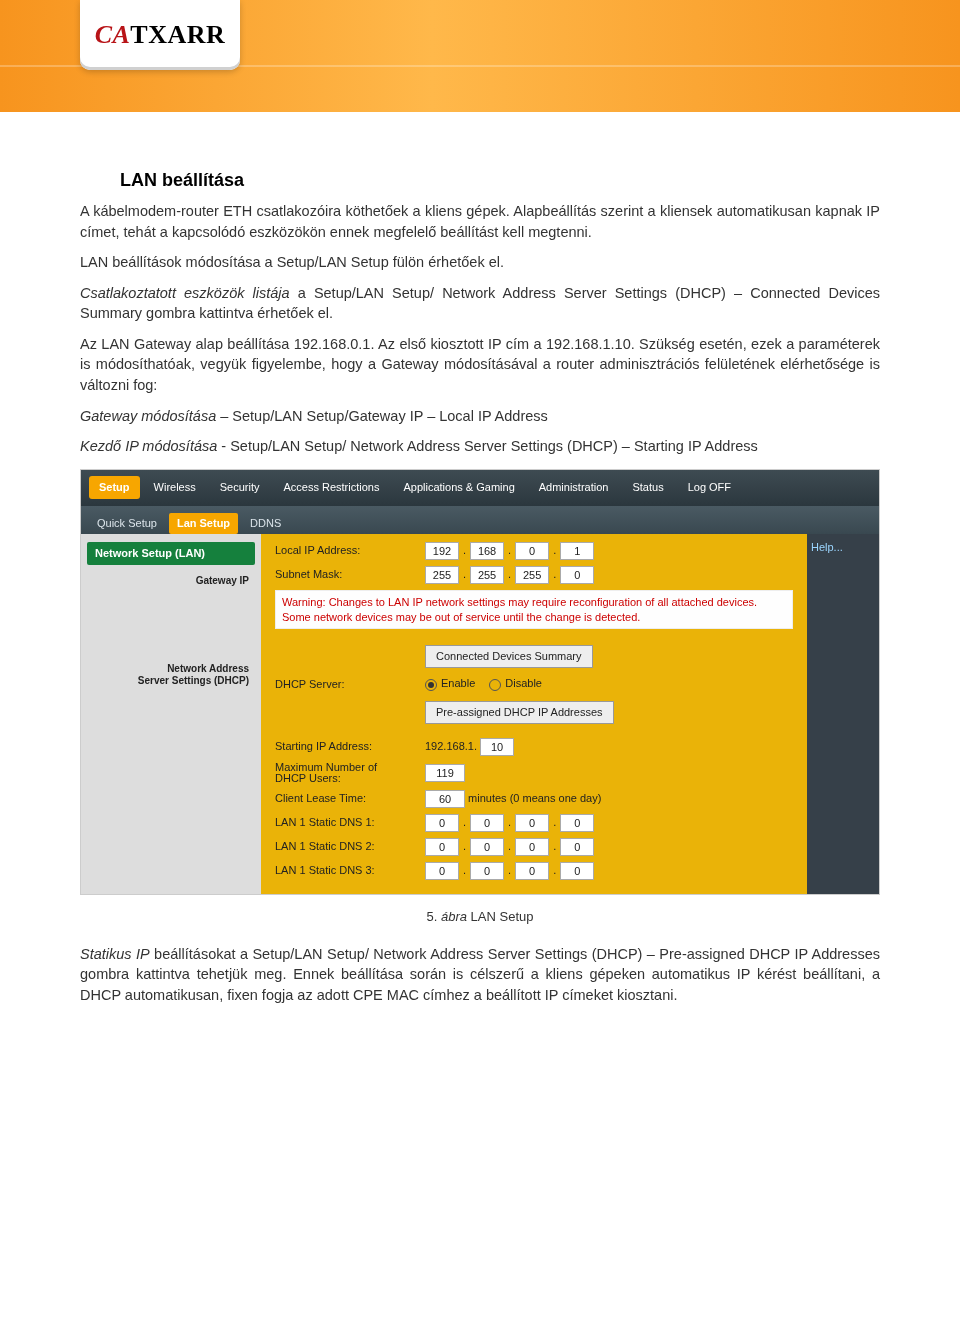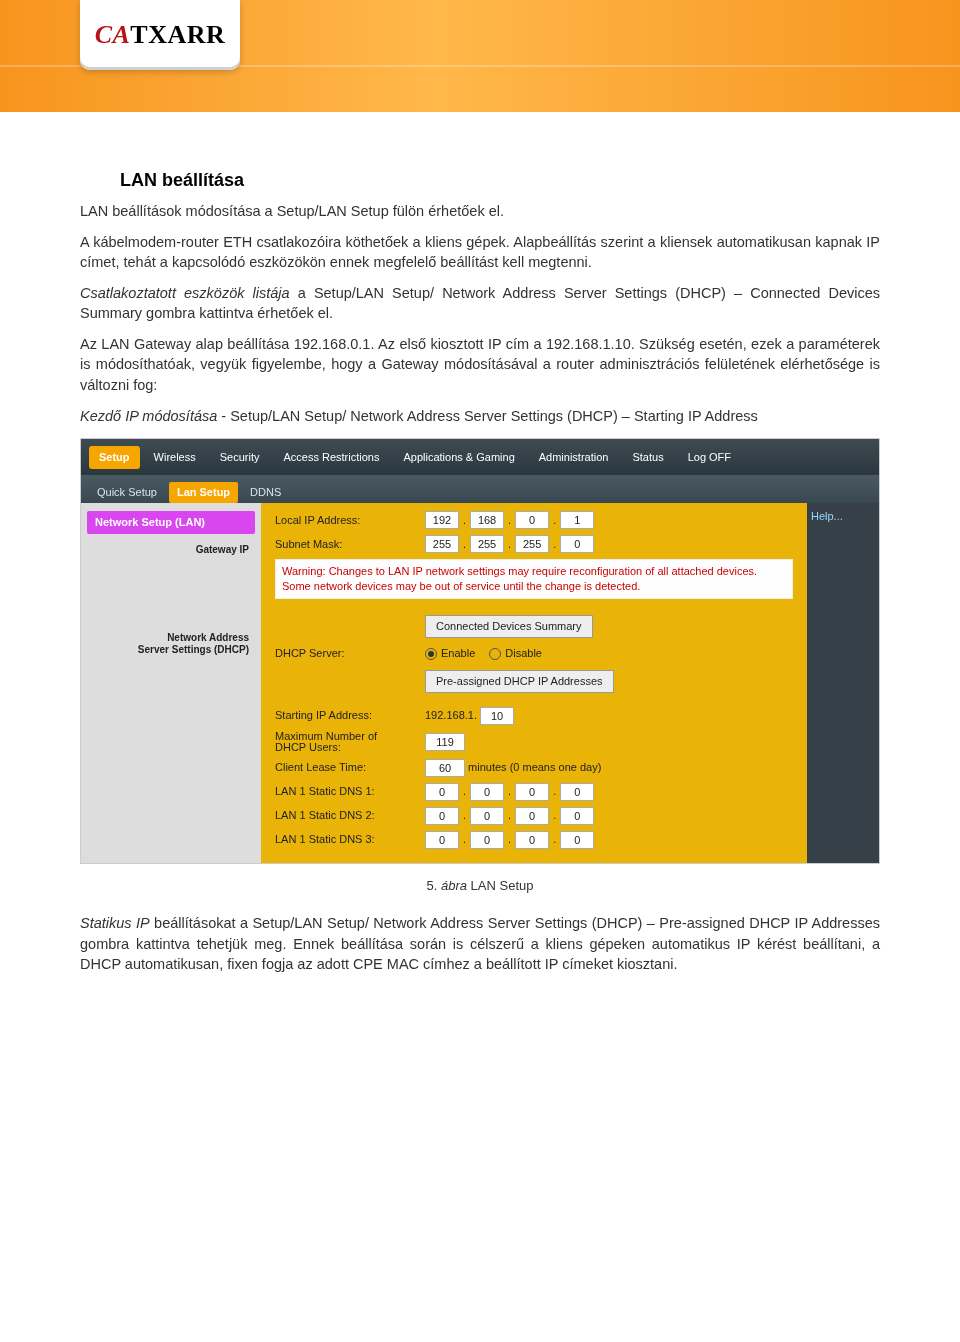--- a/index.html
+++ b/index.html
@@ -21,21 +21,21 @@
   
   .router { border:1px solid #ccc; margin-top:12px; background:#fff; }
   .topbar { background: linear-gradient(#3e4b52,#2b373e); height:36px; display:flex; align-items:center; padding:0 8px; gap:4px; }
   .topbar .tab { color:#fff; font: 11px/1 Arial; padding: 10px 10px; cursor:default; }
   .topbar .tab.active { background:#f7a600; color:#fff; border-radius:3px; font-weight:bold; padding:6px 10px; }
   .subbar { background: linear-gradient(#4a5a63,#394850); height:28px; display:flex; align-items:flex-end; padding:0 8px; gap:4px; }
   .subbar .stab { color:#dbe4ea; font:11px/1 Arial; padding:5px 8px; border-radius:2px; }
   .subbar .stab.active { background:#f7a600; color:#fff; font-weight:bold; }
   .router-body { display:flex; min-height: 360px; }
   .sidebar { width: 180px; background:#ddd; padding:8px 6px; }
-  .sidehead { background:#d946ef; color:#fff; font:bold 11px/1 Arial; padding:6px 8px; border-radius:2px; margin-bottom:6px; }
+  .sidehead { background:#15803d; color:#fff; font:bold 11px/1 Arial; padding:6px 8px; border-radius:2px; margin-bottom:6px; }
   .sidelabel { font:bold 10px/1.2 Arial; color:#222; text-align:right; padding:4px 6px 12px; }
   .sidelabel.block2 { margin-top: 60px; }
   .content { flex:1; padding:2px 14px; background:#eab308; }
   .row { display:flex; align-items:center; margin:6px 0; font:11px/1 Arial; color:#222; }
   .row .lbl { width: 150px; }
   .ipgroup { display:flex; align-items:center; gap:2px; }
   .ipbox { width:34px; height:18px; border:1px solid #aaa; font:11px/16px Arial; text-align:center; background:#fff; }
   .dot { padding:0 2px; }
   .warnbox { border:1px solid #eee; background:#fefefe; padding:4px 6px; margin:6px 0 12px; color:#c00; font:11px/1.35 Arial; }
   .radio { display:flex; align-items:center; gap:14px; }
@@ -54,26 +54,29 @@
     <span class="logo-text logo-catx">
       <span class="ca">CA</span><span class="tx">TX</span><span class="arr">ARR</span>
     </span>
   </div>
 </div>
 
 <div class="page">
 
   <h2 class="section-title">LAN beállítása</h2>
 
+  <p class="para">A kábelmodem-router ETH csatlakozóira köthetőek a kliens gépek. Alapbeállítás szerint a kliensek automatikusan kapnak IP címet, tehát a kapcsolódó eszközökön ennek megfelelő beállítást kell megtenni.</p>
   <p class="para">LAN beállítások módosítása a Setup/LAN Setup fülön érhetőek el.</p>
-  <p class="para">A kábelmodem-router ETH csatlakozóira köthetőek a kliens gépek. Alapbeállítás szerint a kliensek automatikusan kapnak IP címet, tehát a kapcsolódó eszközökön ennek megfelelő beállítást kell megtenni.</p>
   <p class="para">
     <span class="it">Csatlakoztatott eszközök listája</span><span> a Setup/LAN Setup/ Network Address Server Settings (DHCP) – Connected Devices Summary gombra kattintva érhetőek el.</span>
   </p>
   <p class="para">Az LAN Gateway alap beállítása 192.168.0.1. Az első kiosztott IP cím a 192.168.1.10. Szükség esetén, ezek a paraméterek is módosíthatóak, vegyük figyelembe, hogy a Gateway módosításával a router adminisztrációs felületének elérhetősége is változni fog:</p>
+  <p class="para">
+    <span class="it">Gateway módosítása</span><span> – Setup/LAN Setup/Gateway IP – Local IP Address</span>
+  </p>
   <p class="para">
     <span class="it">Kezdő IP módosítása</span><span> - Setup/LAN Setup/ Network Address Server Settings (DHCP) – Starting IP Address</span>
   </p>
 
   <div class="router">
     <div class="topbar">
       <span class="tab active">Setup</span>
       <span class="tab">Wireless</span>
       <span class="tab">Security</span>
       <span class="tab">Access Restrictions</span>

